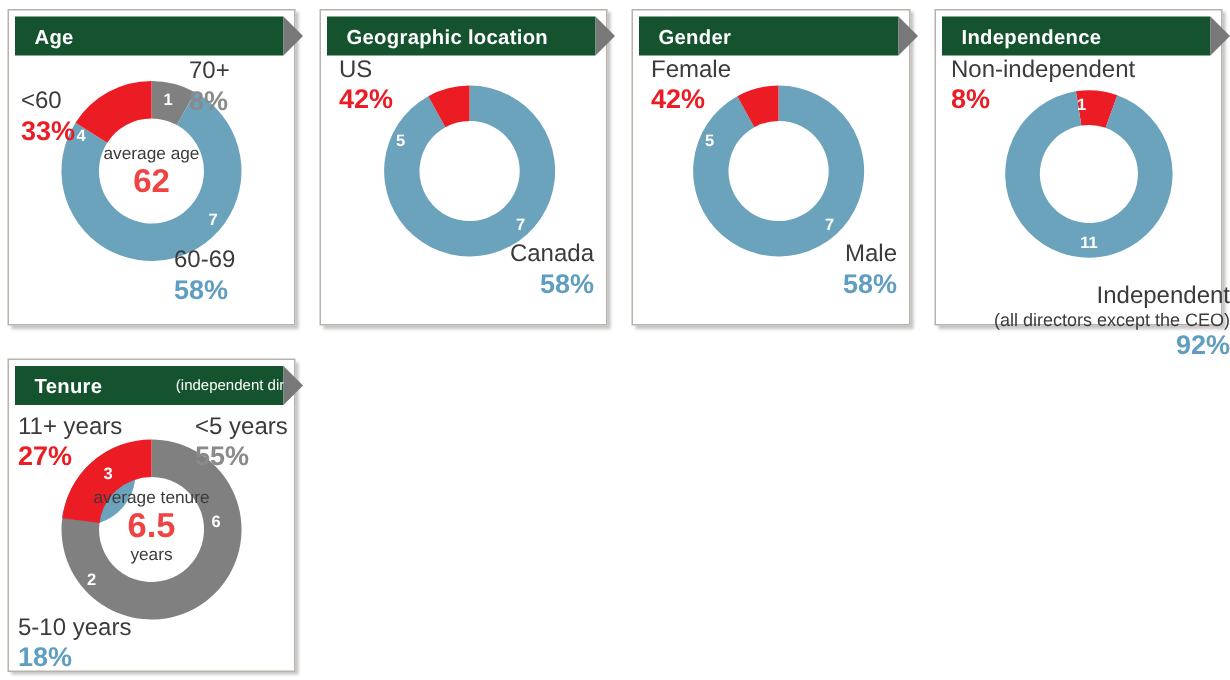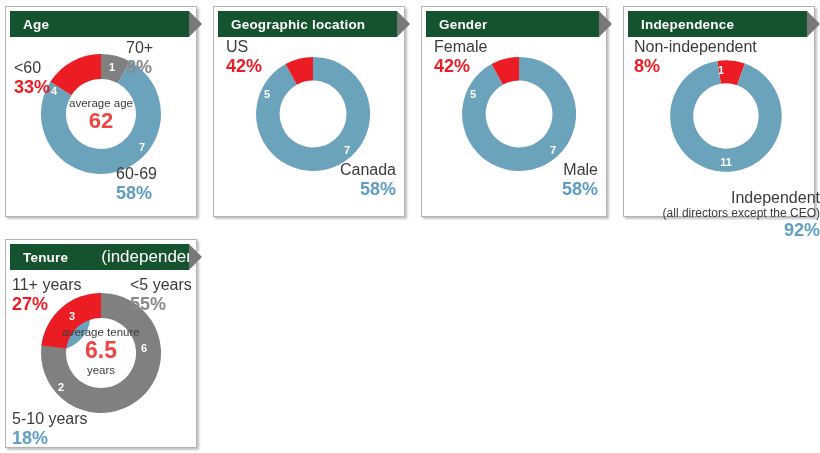--- a/index.html
+++ b/index.html
@@ -42,23 +42,23 @@
   }
   .panel-head .htitle{
     color:#ffffff;
     font-size:13.5px;
     font-weight:bold;
     letter-spacing:.2px;
     white-space:nowrap;
   }
   .panel-head .hsub{
     color:#ffffff;
-    font-size:17px;
+    font-size:10px;
     font-weight:normal;
-    margin-left:4px;
+    margin-left:20px;
     white-space:nowrap;
   }
 
   
   .donut-wrap{position:absolute;}
   .donut{position:absolute;left:0;top:0;}
   .hole-text{
     position:absolute;
     left:0;right:0;
     text-align:center;

